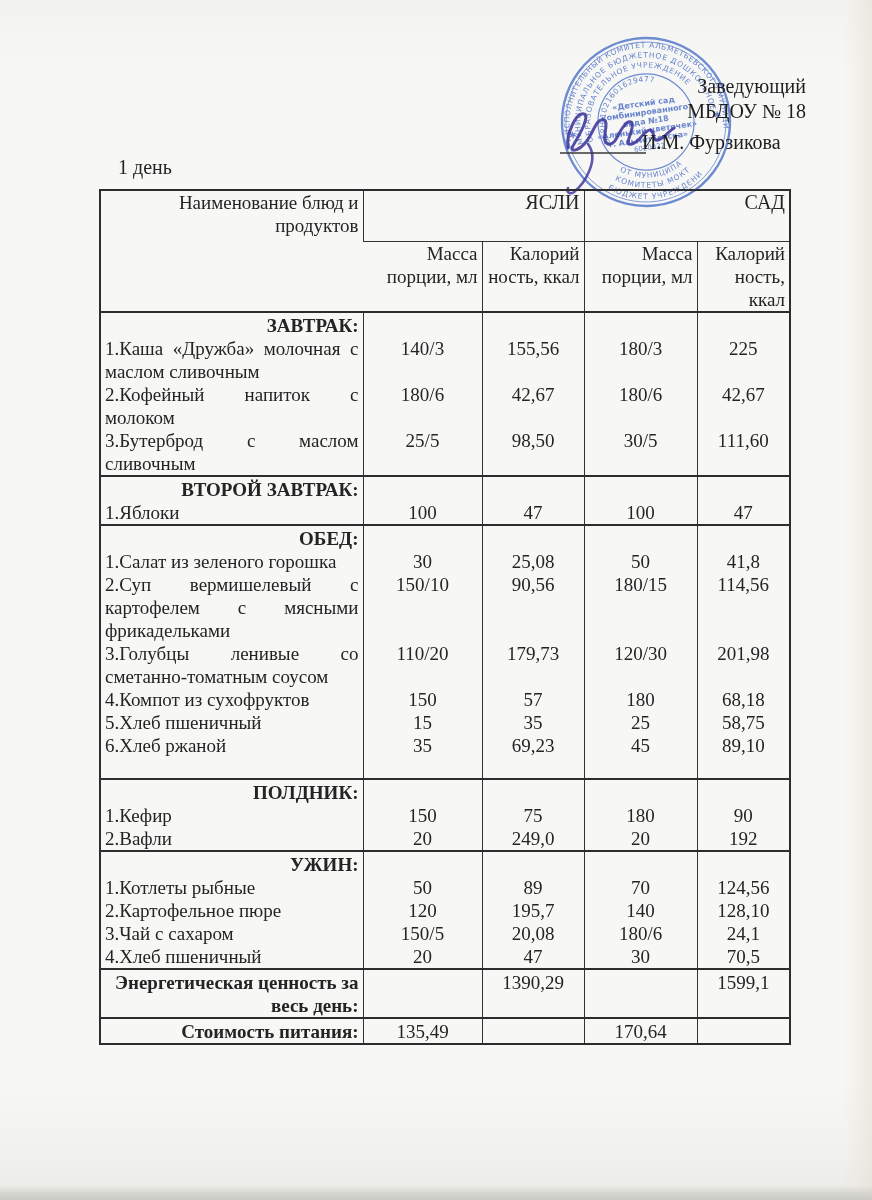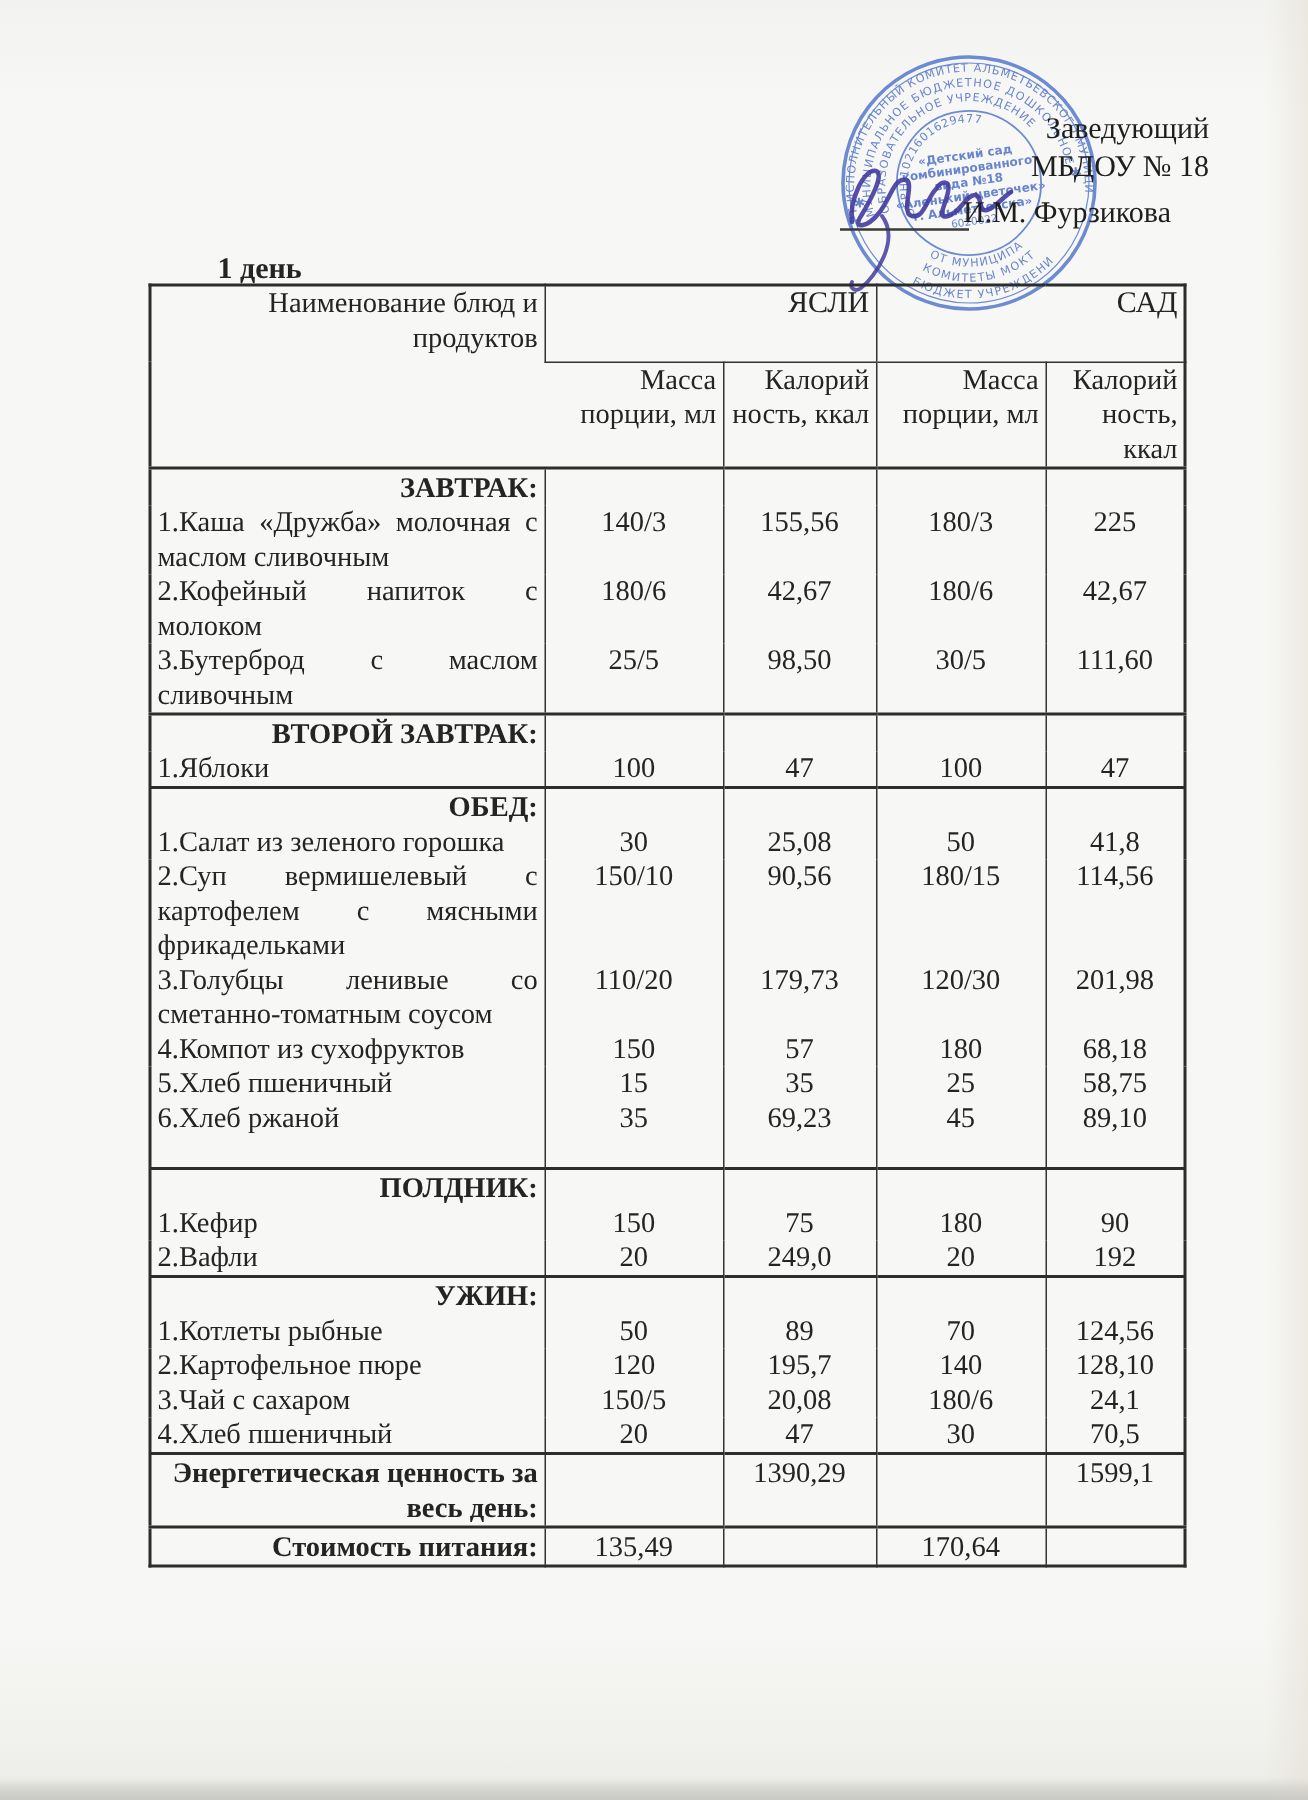--- a/index.html
+++ b/index.html
@@ -15,21 +15,21 @@
 
   
   .sig-title{position:absolute;left:610px;top:74px;width:196px;text-align:right;
     font-size:20px;line-height:25px;color:#1e1e1e;}
   .sig-name{position:absolute;left:642px;top:131px;font-size:20px;color:#1e1e1e;}
   .stamp{position:absolute;left:560px;top:36px;width:172px;height:172px;
     transform:rotate(-8deg);opacity:0.82;}
   .stamp text{font-family:"DejaVu Sans","Liberation Sans",sans-serif;fill:#4a6cc6;}
   .signature{position:absolute;left:548px;top:100px;width:160px;height:100px;}
 
-  .day-label{position:absolute;left:118px;top:168px;font-size:20px;font-weight:bold;margin-left:27px;}
+  .day-label{position:absolute;left:118px;top:156px;font-size:20px;font-weight:normal;}
 
   
   table.menu{position:absolute;left:99px;top:189px;width:691px;table-layout:fixed;
     border-collapse:collapse;border:2px solid #2d2d2d;font-size:19px;line-height:23px;}
   table.menu td{border-left:1.5px solid #333;vertical-align:top;padding:0 4px;}
   table.menu td:first-child{border-left:none;}
   thead td{text-align:right;vertical-align:middle;padding:0 2px;font-family:Liberation Serif, serif;}
   tr.hdr1{height:51px;}
   tr.hdr2{height:65px;}
   tr.hdr1 td.grp{border-bottom:1.5px solid #333;font-size:20px;}

